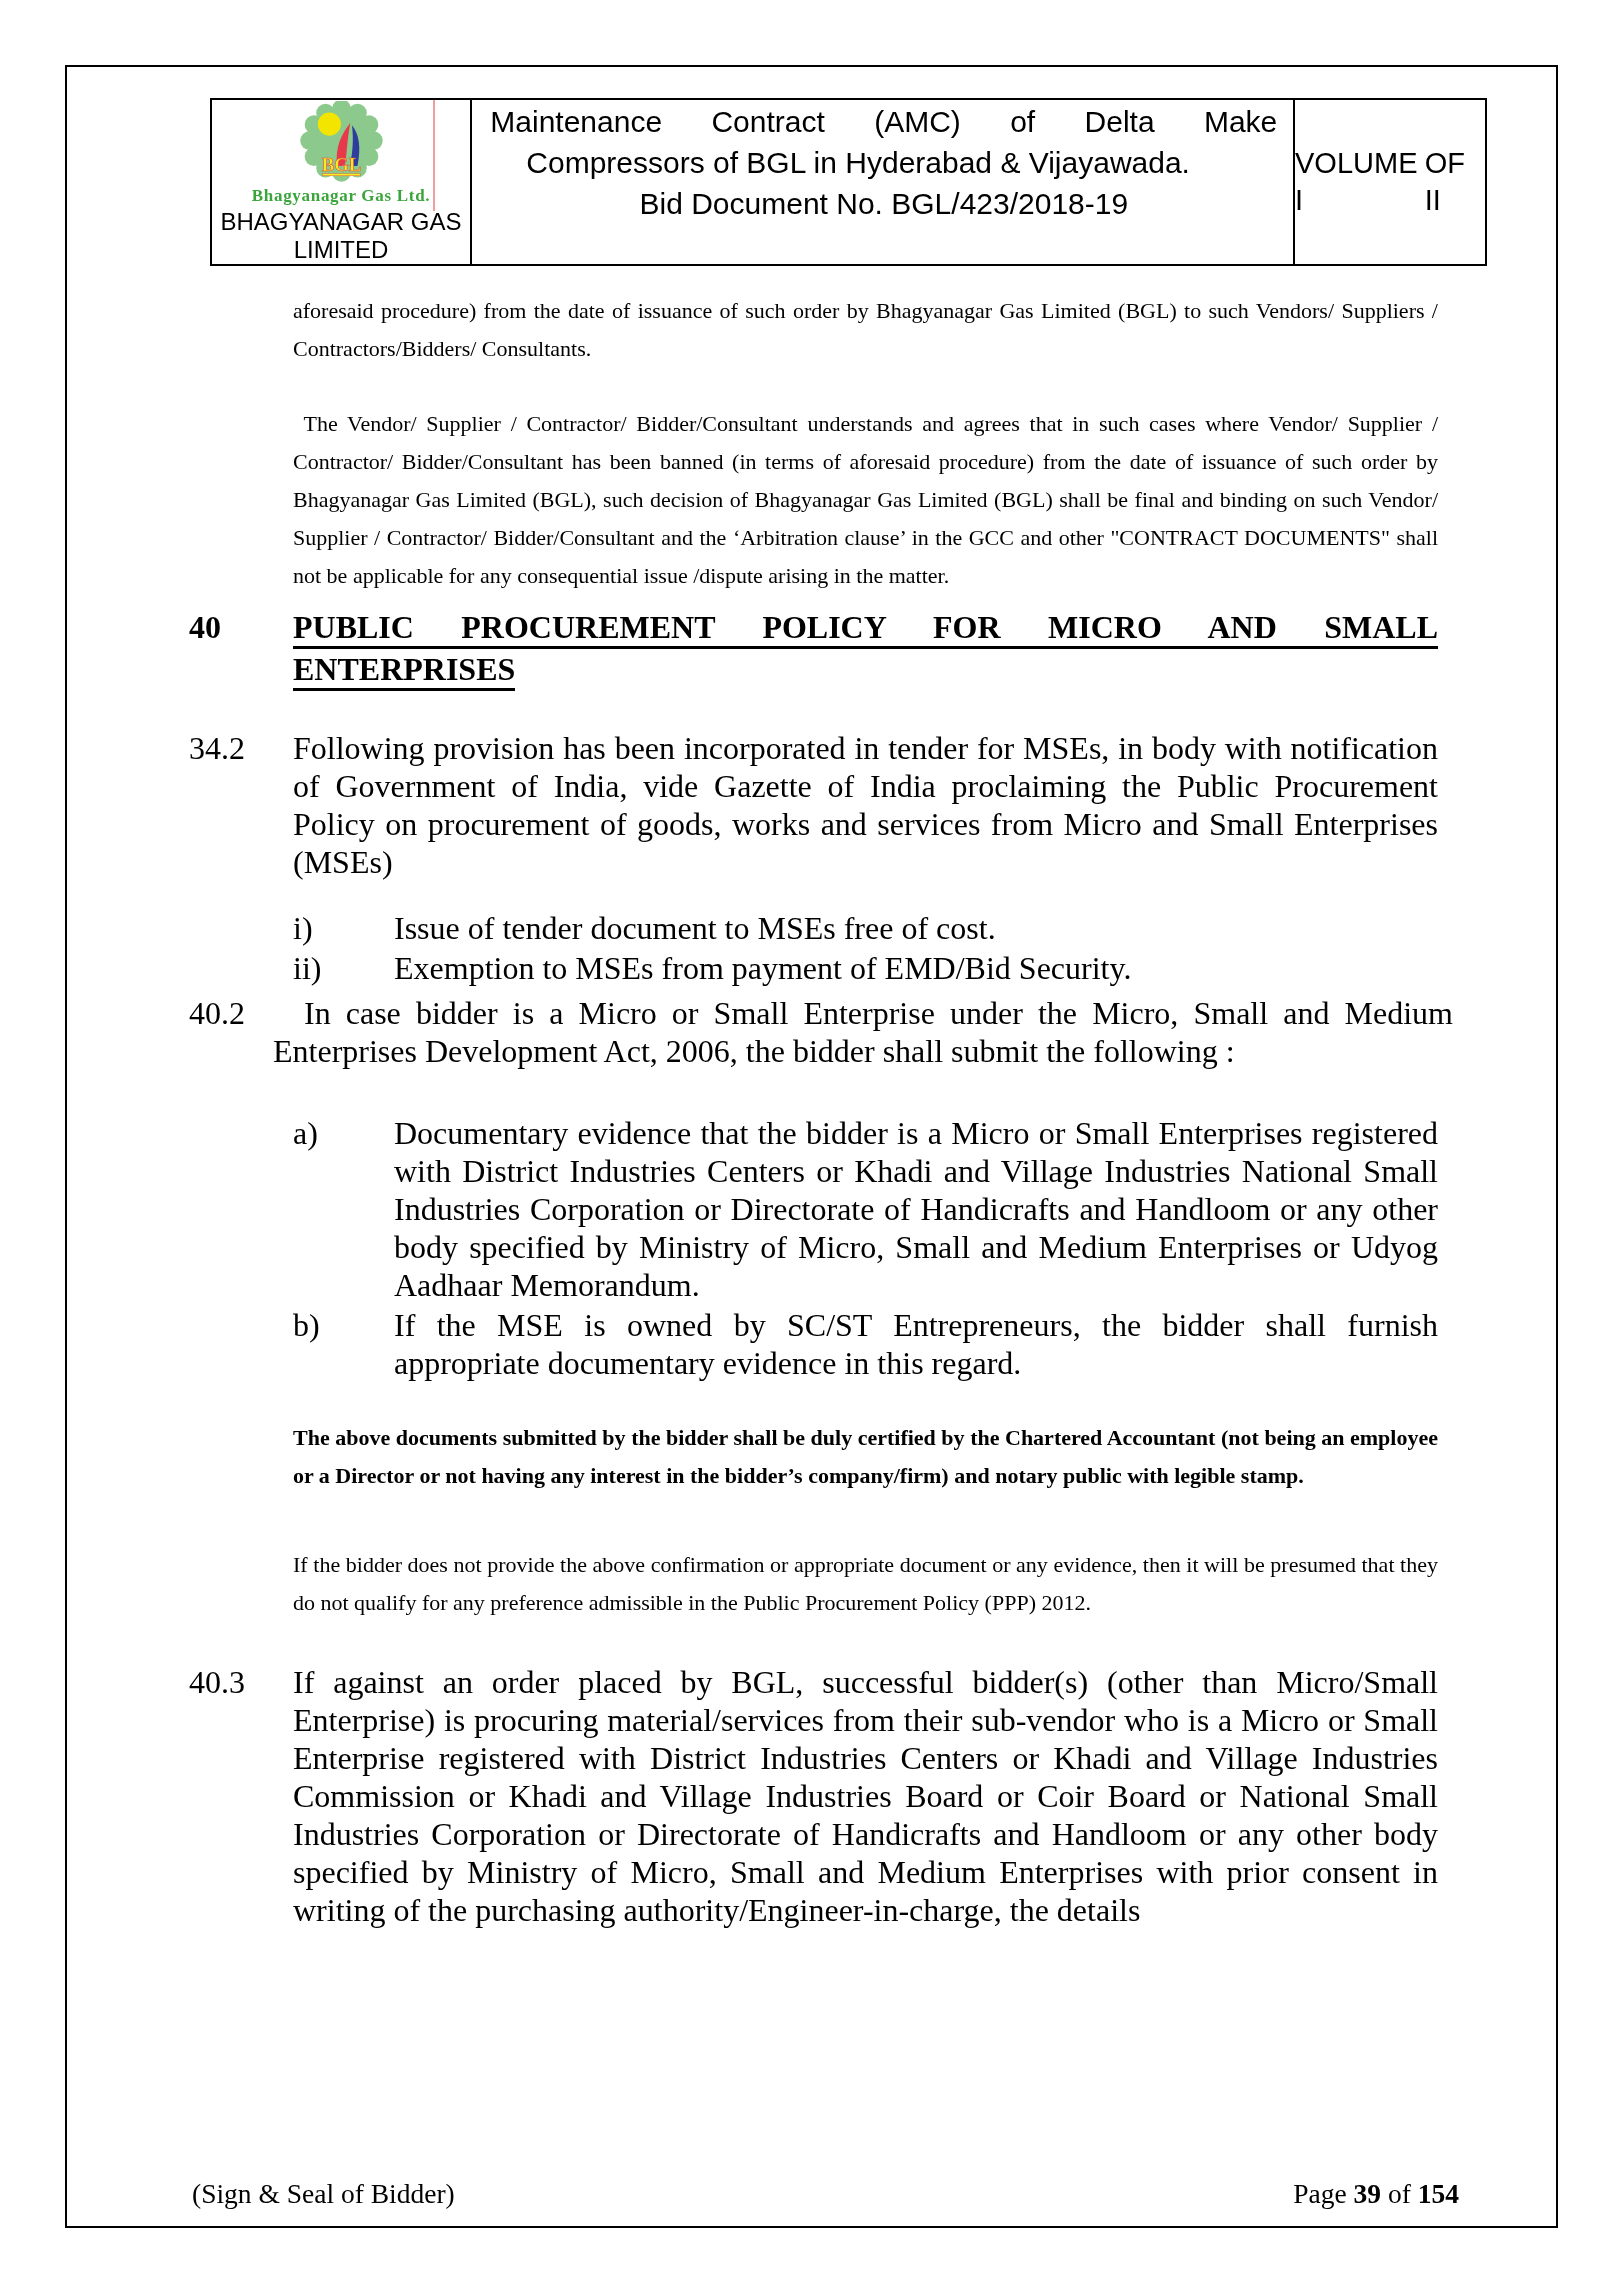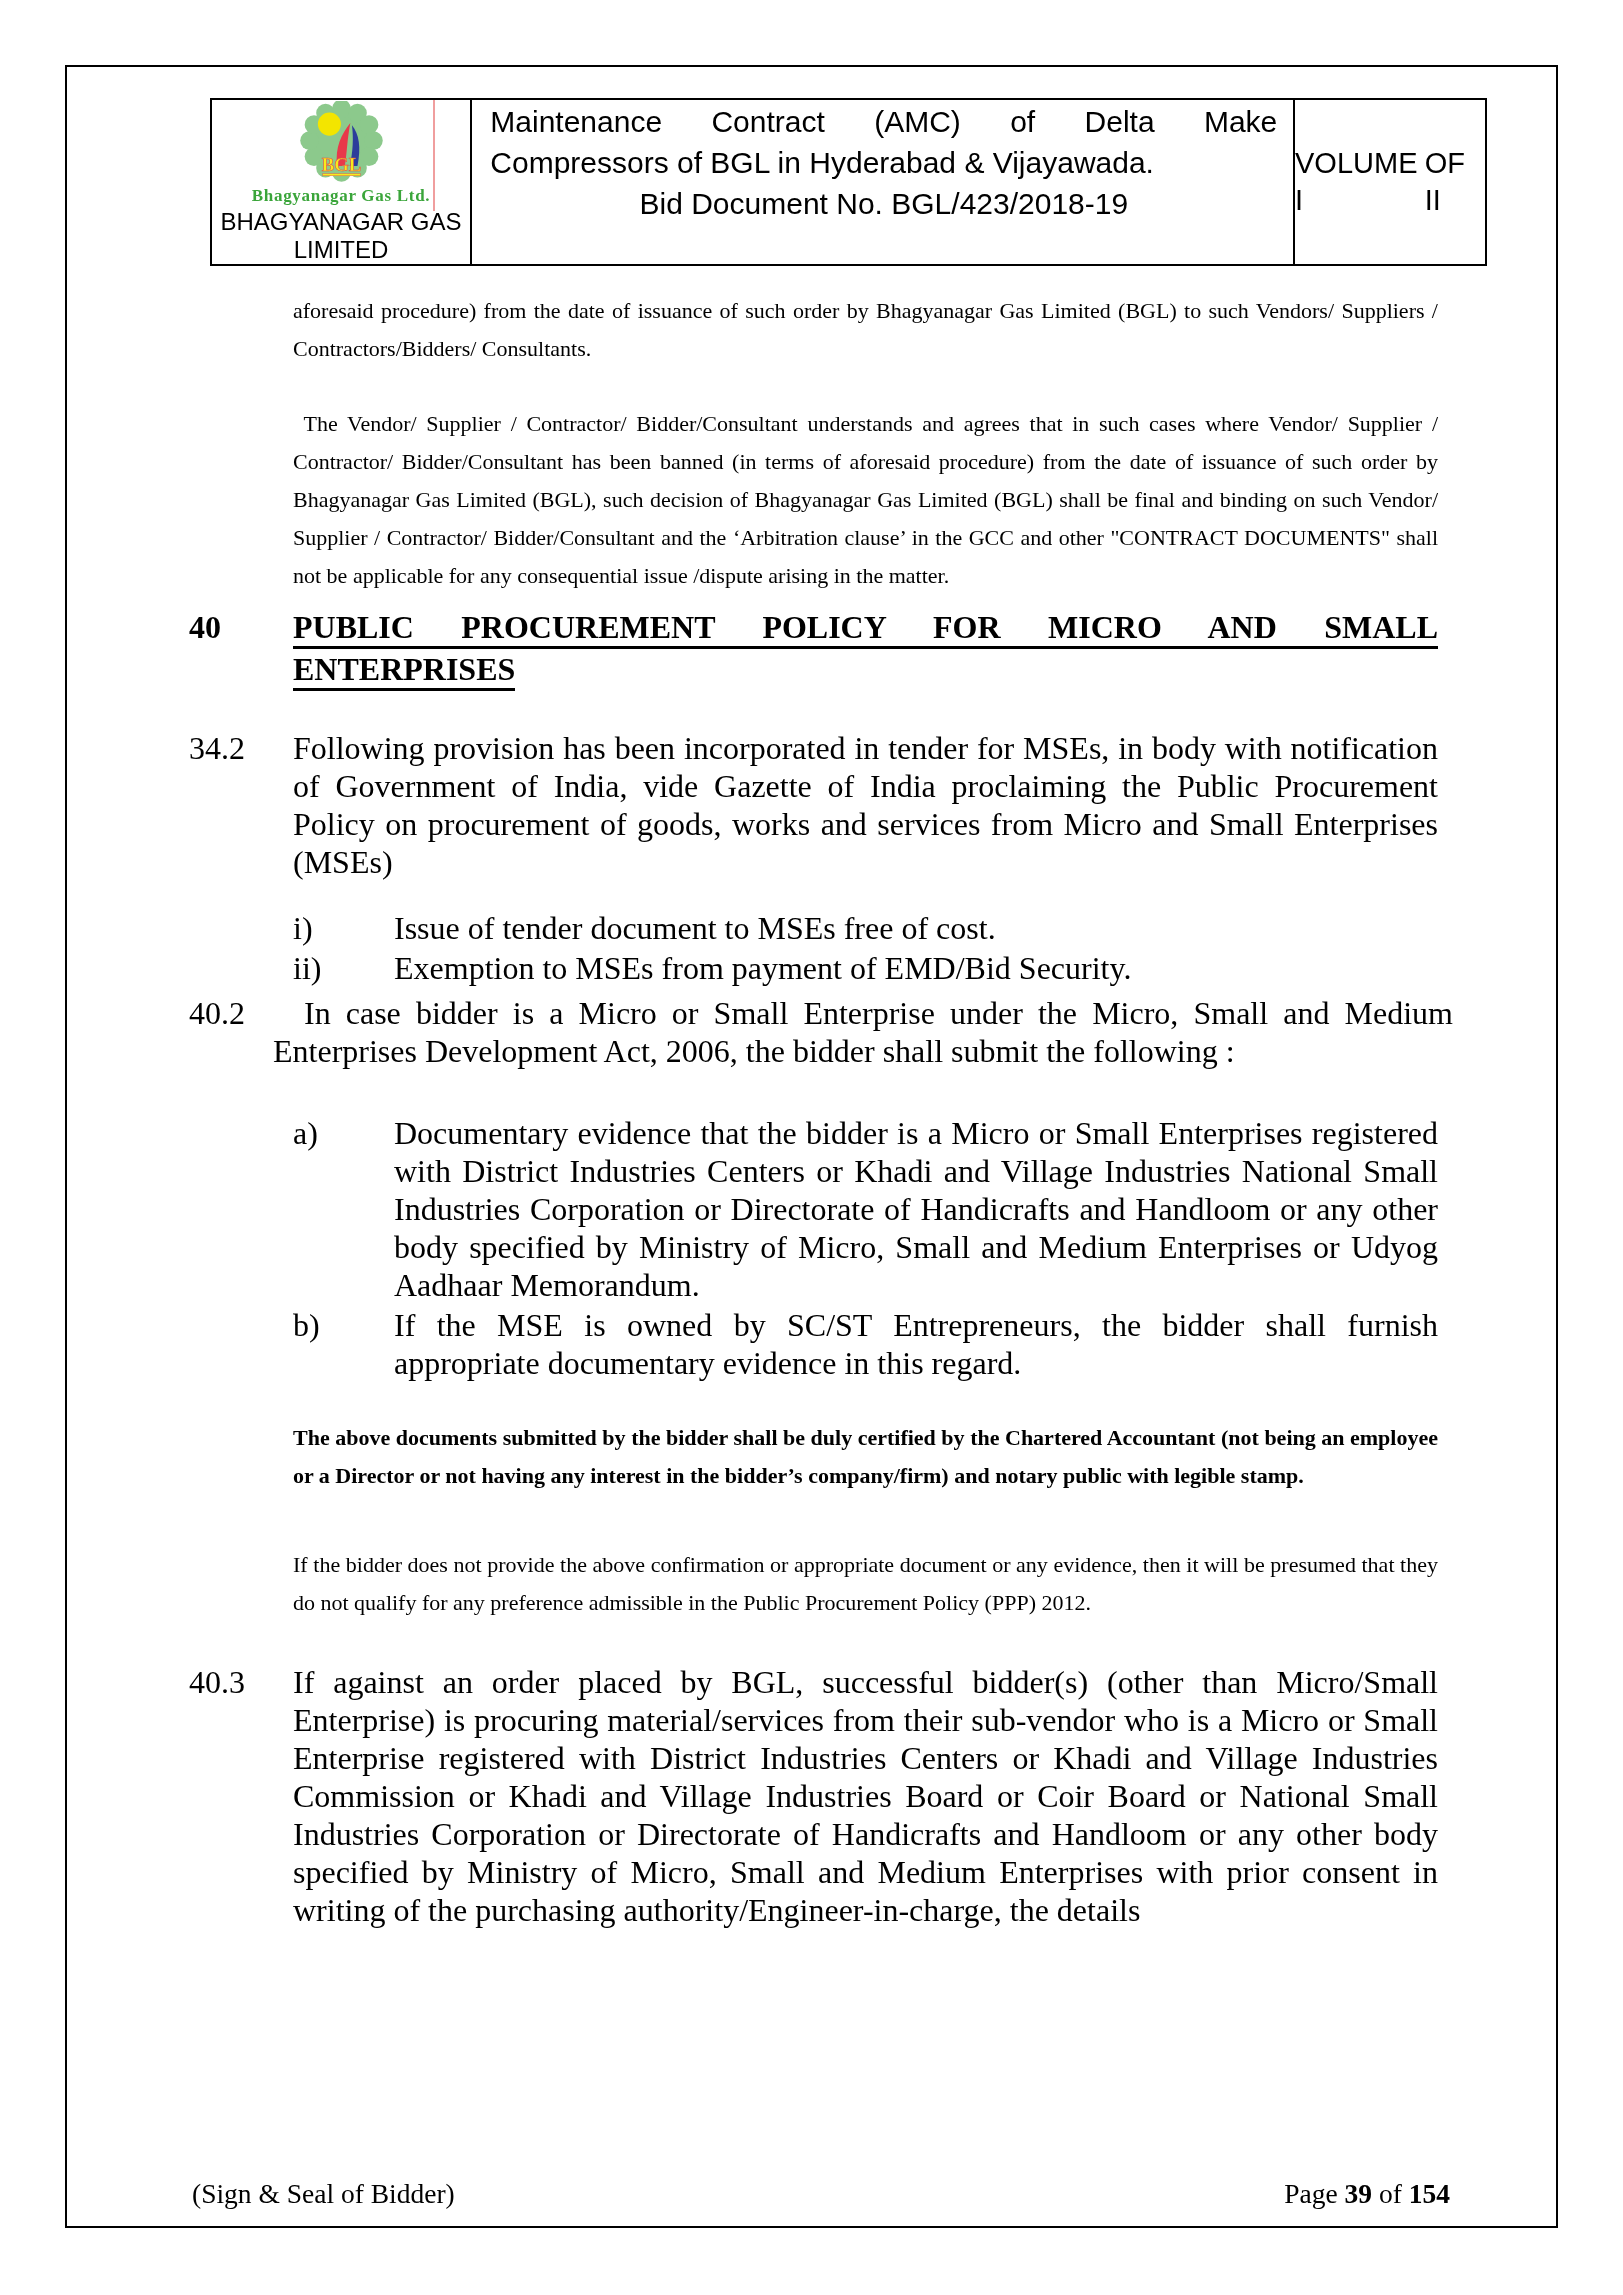--- a/index.html
+++ b/index.html
@@ -29,21 +29,21 @@
   .company-name {
     width:249px; text-align:center; font-family:"Liberation Sans", sans-serif;
     font-size:24px; line-height:28px; margin-top:2.6px; color:#000;
   }
   .title-cell {
     width:823px; flex:none; border-right:2.6px solid #000; box-sizing:border-box;
     padding:0.7px 15.7px 0 18.3px; font-family:"Liberation Sans", sans-serif;
     font-size:30px; line-height:41px;
   }
   .t-just { text-align:justify; text-align-last:justify; }
-  .t-left { text-align:left; }
+  .t-left { text-align:left;margin-left:36px; }
   .t-center { text-align:center; }
   .volume-cell {
     flex:1; display:flex; flex-direction:row; align-items:center; justify-content:center;
     font-family:"Liberation Sans", sans-serif; font-size:29px; line-height:37px;
   }
   
   .body-flow { position:absolute; left:0; top:199px; width:1488px; }
   .row { display:flex; margin-left:122px; width:1267px; }
   .num { width:104px; flex:none; font-size:32px; line-height:38px; }
   .num.b { font-weight:bold; }
@@ -69,21 +69,21 @@
   .mt-401   { margin-top:38px; }
   .mt-list  { margin-top:27.5px; }
   .li + .li { margin-top:2.6px; }
   .mt-402   { margin-top:6.5px;gap:15px; }
   .mt-alist { margin-top:44px; }
   .mt-bold  { margin-top:37px; }
   .mt-ppp   { margin-top:51px; }
   .mt-403   { margin-top:41px; }
   
   .footer {
-    position:absolute; left:125px; right:106px; bottom:15.7px;
+    position:absolute; left:125px; right:97px; bottom:15.7px;
     display:flex; justify-content:space-between; font-size:27.5px; line-height:33px;
   }
   .footer .b { font-weight:bold; }
 </style>
 </head>
 <body>
 
 <div class="page">
   <div class="sheet">
 

